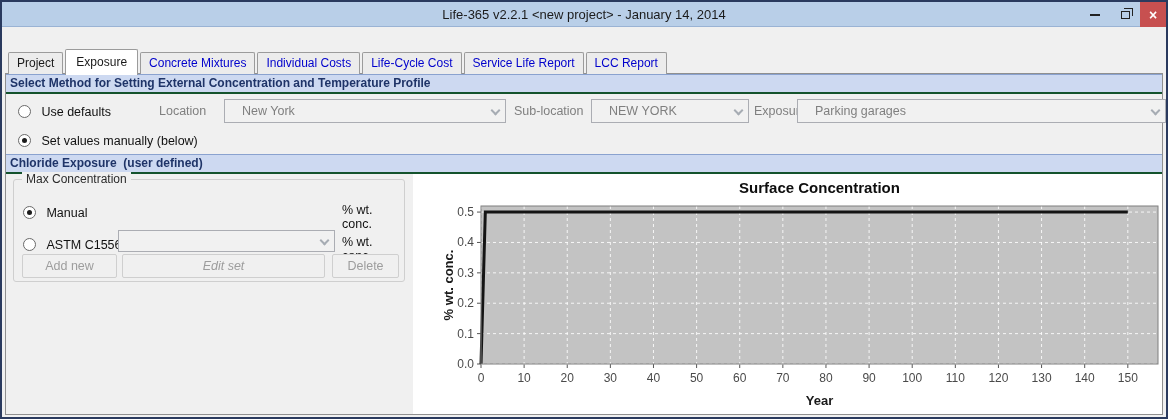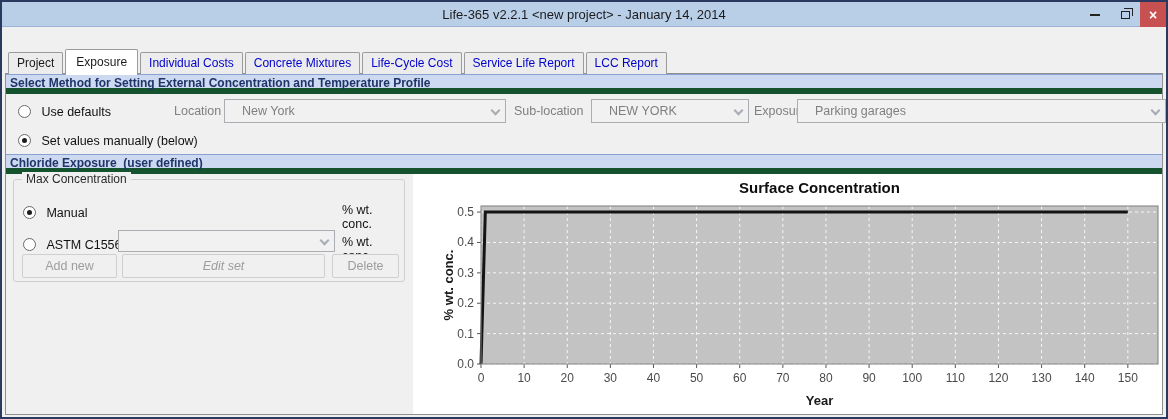--- a/index.html
+++ b/index.html
@@ -30,21 +30,21 @@
     border-radius:2px 2px 0 0; white-space:nowrap; cursor:default;
   }
   .tab.active{ background:#fff; padding:5px 10px 6px 10px; margin-bottom:-1px; position:relative; }
   
   .panel{
     position:absolute; left:3px; right:3px; top:71px; bottom:2px;
     border:1px solid #8f8f8f; background:#fff;
   }
   .sec-header{
     position:absolute; left:0; right:0; height:20px;
-    background:#cdd9f1; border-top:1px solid #8aa2cf; border-bottom:6px solid #14532d;
+    background:#cdd9f1; border-top:1px solid #8aa2cf; border-bottom:2px solid #14532d;
     font-size:12px; font-weight:bold; color:#1f3468; line-height:17px; padding-left:4px;
     white-space:pre;
   }
   .sec-header.h1{ top:0; }
   .sec-header.h2{ top:80px; }
   .rows{ position:absolute; left:0; right:0; top:20px; height:60px; background:#f0f0f0; }
   .radio{ display:inline-block; width:13px; height:13px; border:1px solid #6a6a6a; border-radius:50%;
           background:#fff; vertical-align:-2px; margin-right:6px; position:relative; }
   .radio.checked::after{ content:""; position:absolute; left:3px; top:3px; width:5px; height:5px;
           border-radius:50%; background:#1c1c1c; }
@@ -97,38 +97,38 @@
       </div>
       <div class="win-btn close">
         <span>×</span>
       </div>
     </div>
   </div>
 
   <div class="tabbar">
       <div class="tab" style="color: rgb(26, 26, 26);">Project</div>
       <div class="tab active" style="color: rgb(26, 26, 26);">Exposure</div>
+      <div class="tab" style="color: rgb(0, 0, 204);">Concrete Mixtures</div>
       <div class="tab" style="color: rgb(0, 0, 204);">Individual Costs</div>
-      <div class="tab" style="color: rgb(0, 0, 204);">Concrete Mixtures</div>
       <div class="tab" style="color: rgb(0, 0, 204);">Life-Cycle Cost</div>
       <div class="tab" style="color: rgb(0, 0, 204);">Service Life Report</div>
       <div class="tab" style="color: rgb(0, 0, 204);">LCC Report</div>
     </div>
 
   <div class="panel">
 
     <div class="sec-header h1">Select Method for Setting External Concentration and Temperature Profile</div>
 
     <div class="rows">
       <span class="abs" style="left:12px; top:8px;">
         <span class="radio"></span>
         <span class="radio-label">Use defaults</span>
       </span>
 
-      <span class="abs field-label" style="left:168px; top:10px;">Location</span>
+      <span class="abs field-label" style="left:153px; top:10px;">Location</span>
       <span class="combo" style="left:218px; top:5px; width:282px;">
         <span>New York</span>
         <span class="chev"></span>
       </span>
 
       <span class="abs field-label" style="left:508px; top:10px;">Sub-location</span>
       <span class="combo" style="left:585px; top:5px; width:158px;">
         <span>NEW YORK</span>
         <span class="chev"></span>
       </span>

